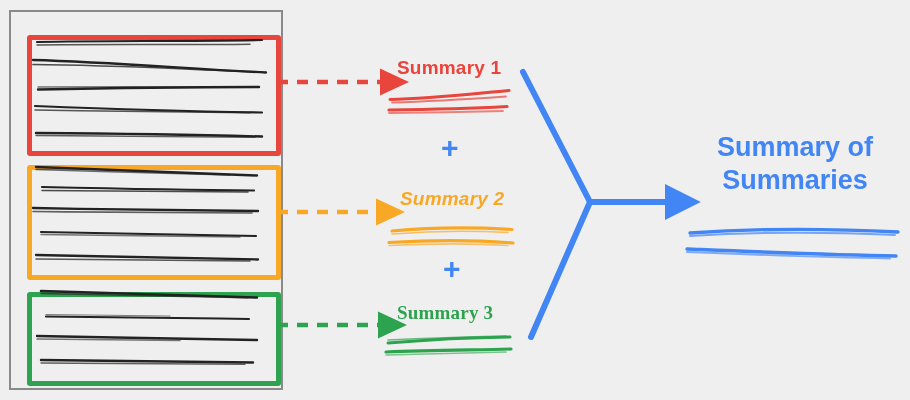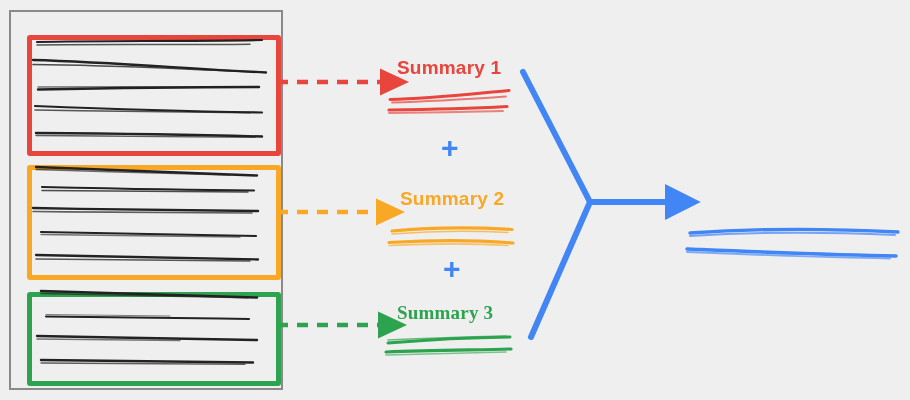--- a/index.html
+++ b/index.html
@@ -46,21 +46,21 @@
   .group-green { left: 16px;  top: 280px; width: 254px; height: 94px;  border-color: #2EA34F; }
 
   .sum-label {
     position: absolute;
     font-size: 19px;
     font-weight: 600;
     white-space: nowrap;
     letter-spacing: 0.2px;
   }
   .sum1 { left: 397px; top: 57px;  color: #E8453C; }
-  .sum2 { left: 400px; top: 188px; color: #F9A825; }
+  .sum2 { left: 400px; top: 188px; color: #F9A825; font-style: italic; }
   .sum3 { left: 397px; top: 302px; color: #2EA34F; font-family: Liberation Serif, serif; }
 
   .sos-title {
     position: absolute;
     left: 690px;
     top: 131px;
     width: 210px;
     text-align: center;
     color: #4285F4;
     font-size: 27px;
@@ -181,14 +181,18 @@
     </g>
   </svg>
 
   <div class="sum-label sum1">Summary 1</div>
   <div class="sum-label sum2">Summary 2</div>
   <div class="sum-label sum3">Summary 3</div>
 
   <div class="plus plus-1">+</div>
   <div class="plus plus-2">+</div>
 
+  <div class="sos-title">
+    <span>Summary of</span><br>
+    <span>Summaries</span>
+  </div>
 
 </div>
 
 </body></html>

